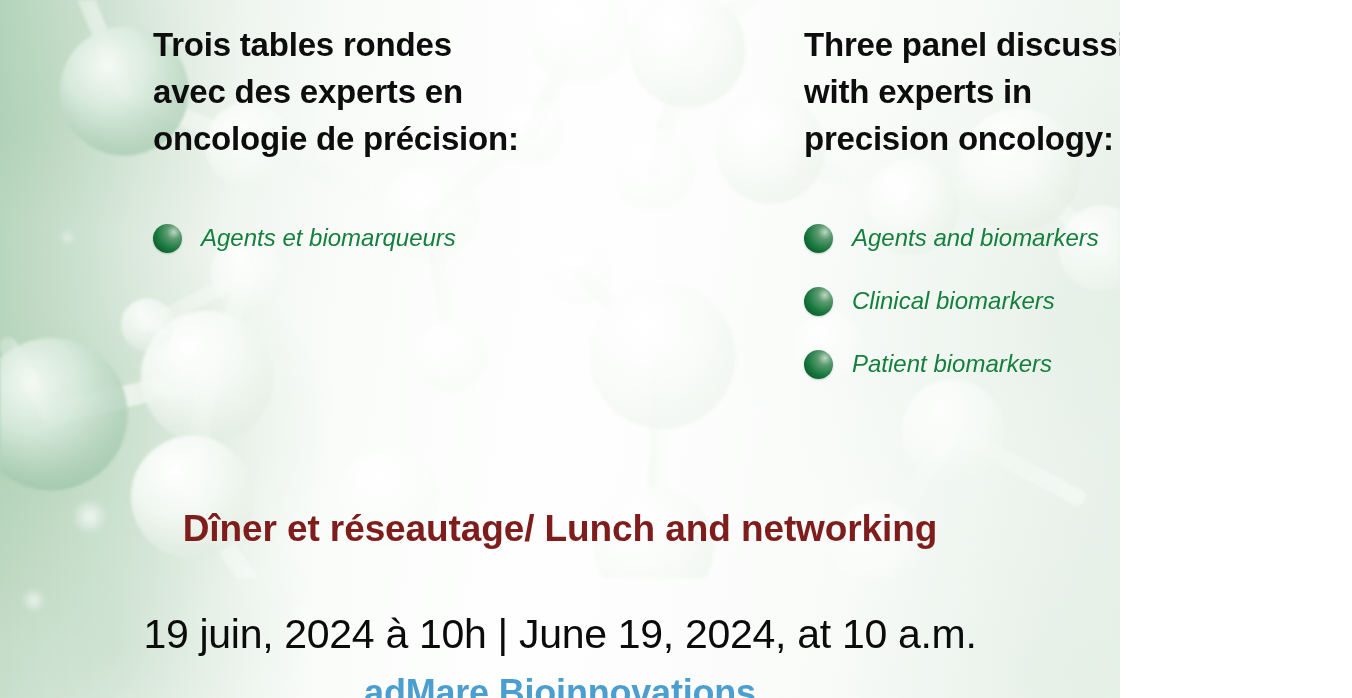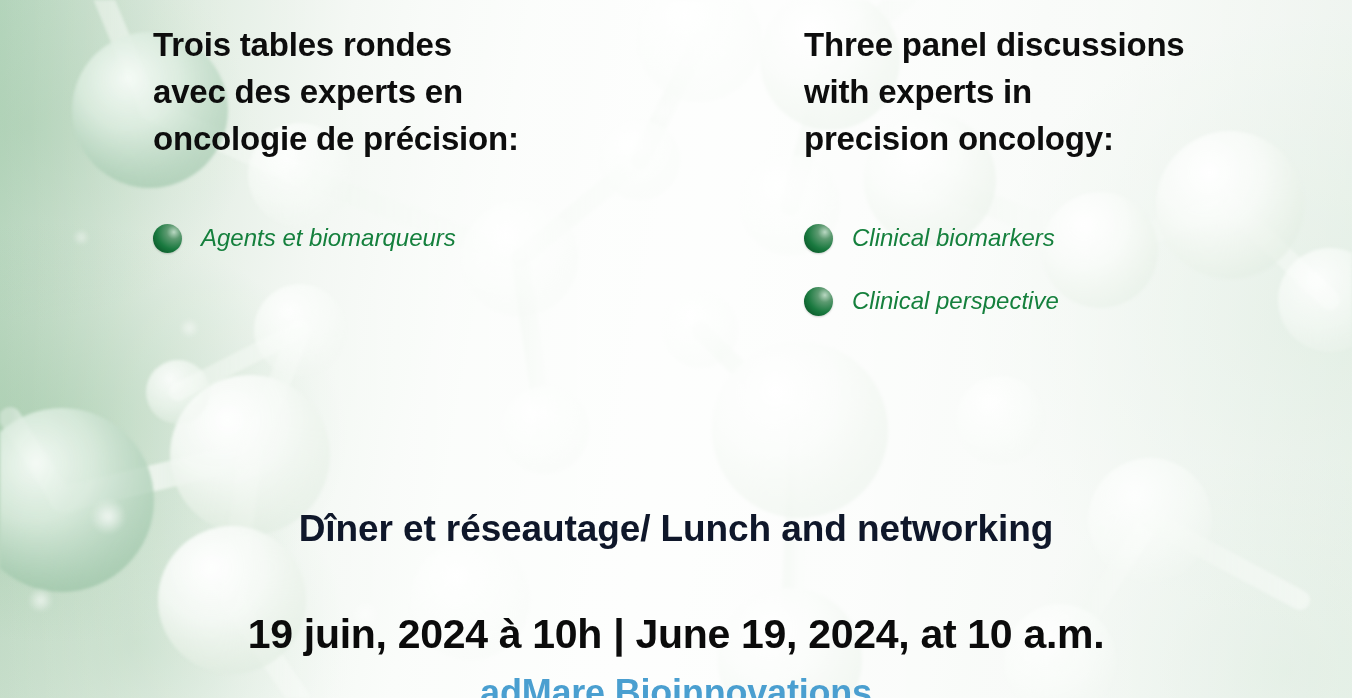--- a/index.html
+++ b/index.html
@@ -6,21 +6,21 @@
   * { margin:0; padding:0; box-sizing:border-box; }
 
   html, body {
     width:1352px; height:698px;
     overflow:hidden;
     font-family:"Liberation Sans", sans-serif;
   }
 
   #poster {
     position:relative;
-    width:1352px; height:698px;
+    width:1120px; height:698px;
     overflow:hidden;
     background:#eef5ef;
   }
 
   
   .bg-base {
     position:absolute; inset:0;
     background:
       linear-gradient(100deg,
         #b6d6be 0%,
@@ -126,31 +126,31 @@
     font-style:italic;
   }
 
   .lunch-line {
     position:absolute;
     left:0; right:0;
     top:508px;
     text-align:center;
     font-size:37px;
     font-weight:bold;
-    color:#0f172a;
+    color:#7f1d1d;
     letter-spacing:-0.1px;
   }
 
   .date-line {
     position:absolute;
     left:0; right:0;
     top:611px;
     text-align:center;
     font-size:41px;
-    font-weight:bold;
+    font-weight:normal;
     color:#0b0b0b;
     letter-spacing:-0.3px;
   }
 
   .venue-line {
     position:absolute;
     left:0; right:0;
     top:672px;
     text-align:center;
     font-size:36px;
@@ -268,25 +268,29 @@
         </ul>
       </div>
 
       <div class="col col-en">
         <div class="col-heading">Three panel discussions
 with experts in
 precision oncology:</div>
         <ul class="bullet-list">
           <li class="bullet-item">
             <span class="bullet-dot"></span>
+            <span class="bullet-text">Agents and biomarkers</span>
+          </li>
+          <li class="bullet-item">
+            <span class="bullet-dot"></span>
             <span class="bullet-text">Clinical biomarkers</span>
           </li>
           <li class="bullet-item">
             <span class="bullet-dot"></span>
-            <span class="bullet-text">Clinical perspective</span>
+            <span class="bullet-text">Patient biomarkers</span>
           </li>
         </ul>
       </div>
 
     </div>
 
     <div class="lunch-line">Dîner et réseautage/ Lunch and networking</div>
 
     <div class="date-line">19 juin, 2024 à 10h | June 19, 2024, at 10 a.m.</div>
 

